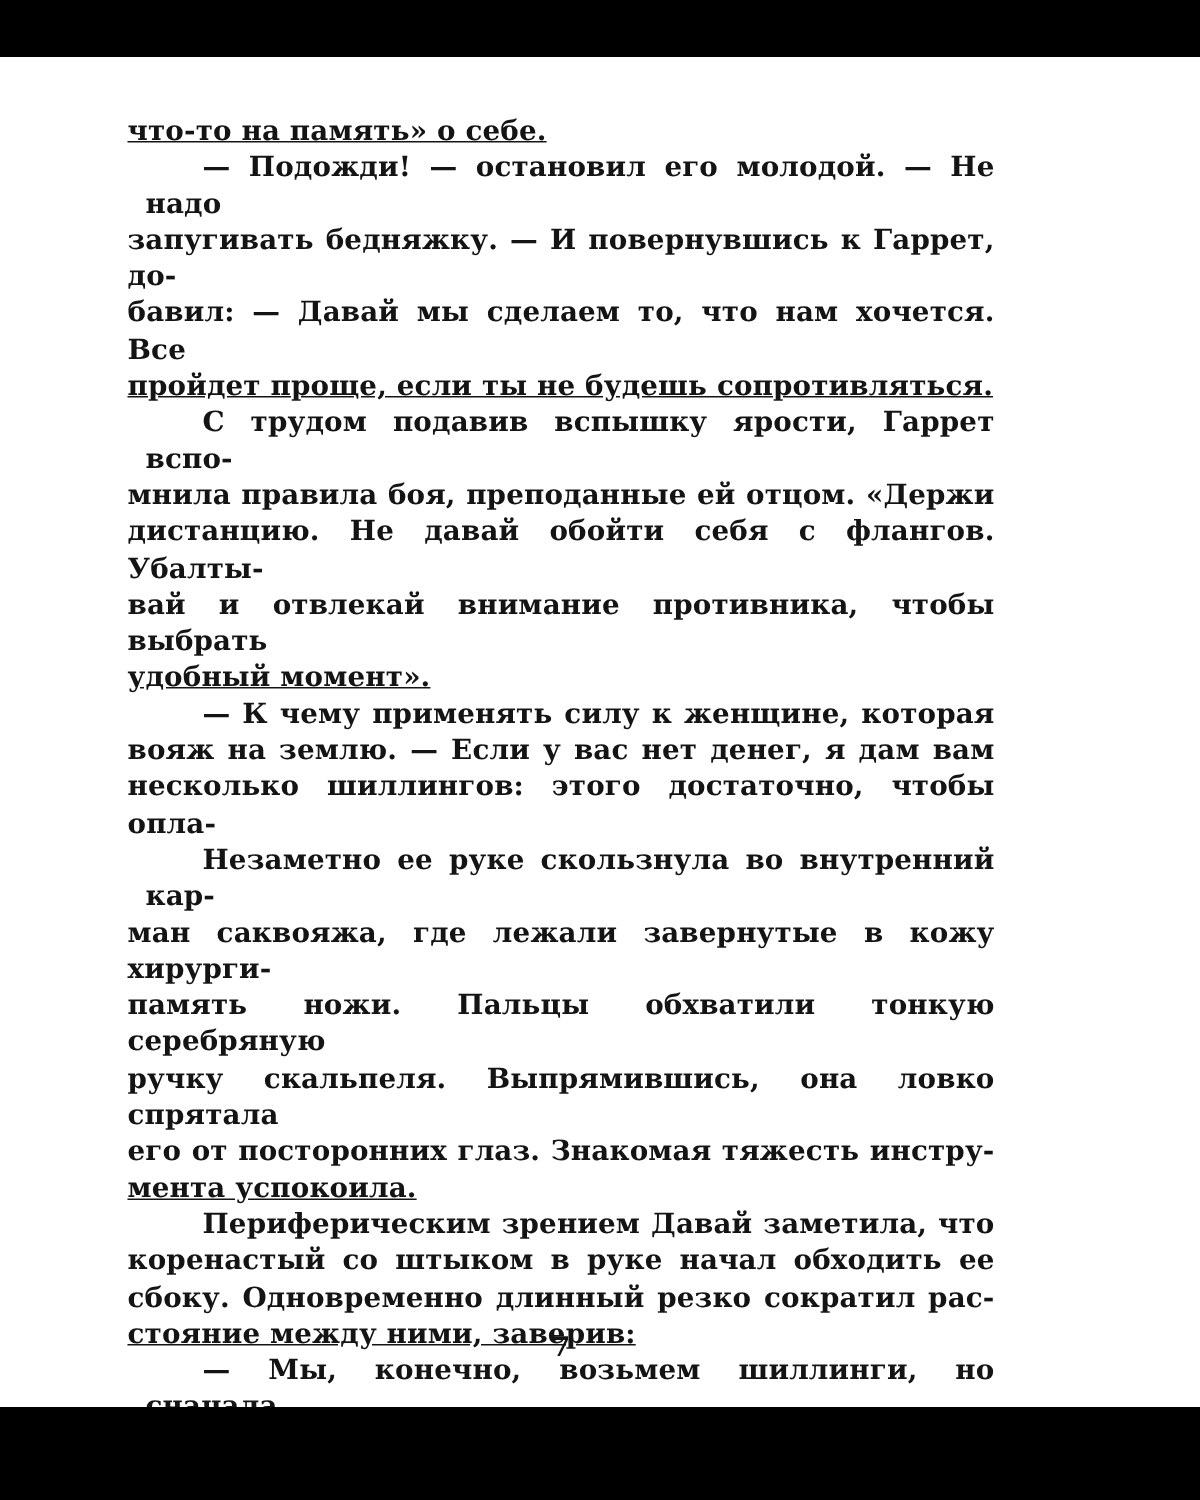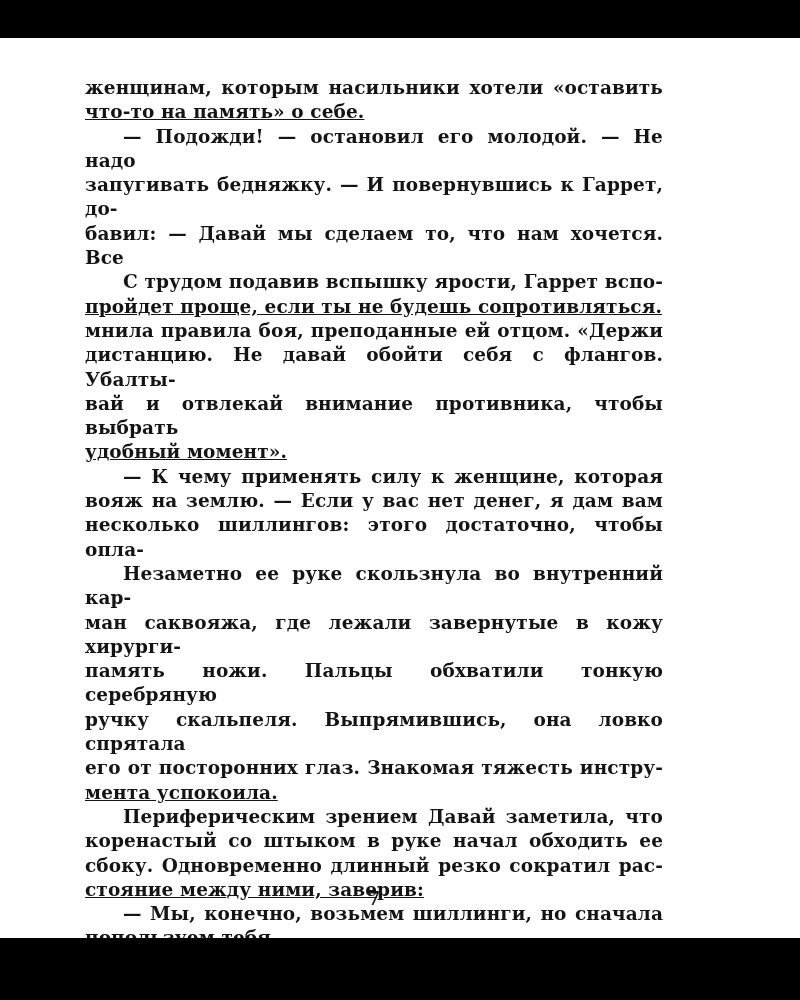--- a/index.html
+++ b/index.html
@@ -37,45 +37,45 @@
   .line {
     text-align: justify;
     text-align-last: justify;
   }
   .line.last {
     text-align-last: left;
     text-decoration: underline;
   }
   .line.indent {
     text-indent: 38px;
+    margin-left: 12px;
   }
   .page-number {
     position: absolute;
     top: 888px;
     left: 85px;
     width: 578px;
     text-align: center;
     font-size: 18px;
     font-weight: bold;
     color: #141414;
   }
 </style>
 </head>
 <body>
 
 <div class="scan-bar top"></div>
 
 <div class="text-block">
-  <div class="line">женщинам, которым насильники хотели «оставить</div>
   <div class="line last">что-то на память» о себе.</div>
   <div class="line indent">— Подожди! — остановил его молодой. — Не надо</div>
   <div class="line">запугивать бедняжку. — И повернувшись к Гаррет, до-</div>
   <div class="line">бавил: — Давай мы сделаем то, что нам хочется. Все</div>
+  <div class="line last">пройдет проще, если ты не будешь сопротивляться.</div>
   <div class="line indent">С трудом подавив вспышку ярости, Гаррет вспо-</div>
-  <div class="line last">пройдет проще, если ты не будешь сопротивляться.</div>
   <div class="line">мнила правила боя, преподанные ей отцом. «Держи</div>
   <div class="line">дистанцию. Не давай обойти себя с флангов. Убалты-</div>
   <div class="line">вай и отвлекай внимание противника, чтобы выбрать</div>
   <div class="line last">удобный момент».</div>
   <div class="line indent">— К чему применять силу к женщине, которая</div>
   <div class="line">вояж на землю. — Если у вас нет денег, я дам вам</div>
   <div class="line">несколько шиллингов: этого достаточно, чтобы опла-</div>
   <div class="line indent">Незаметно ее руке скользнула во внутренний кар-</div>
   <div class="line">ман саквояжа, где лежали завернутые в кожу хирурги-</div>
   <div class="line">память ножи. Пальцы обхватили тонкую серебряную</div>

